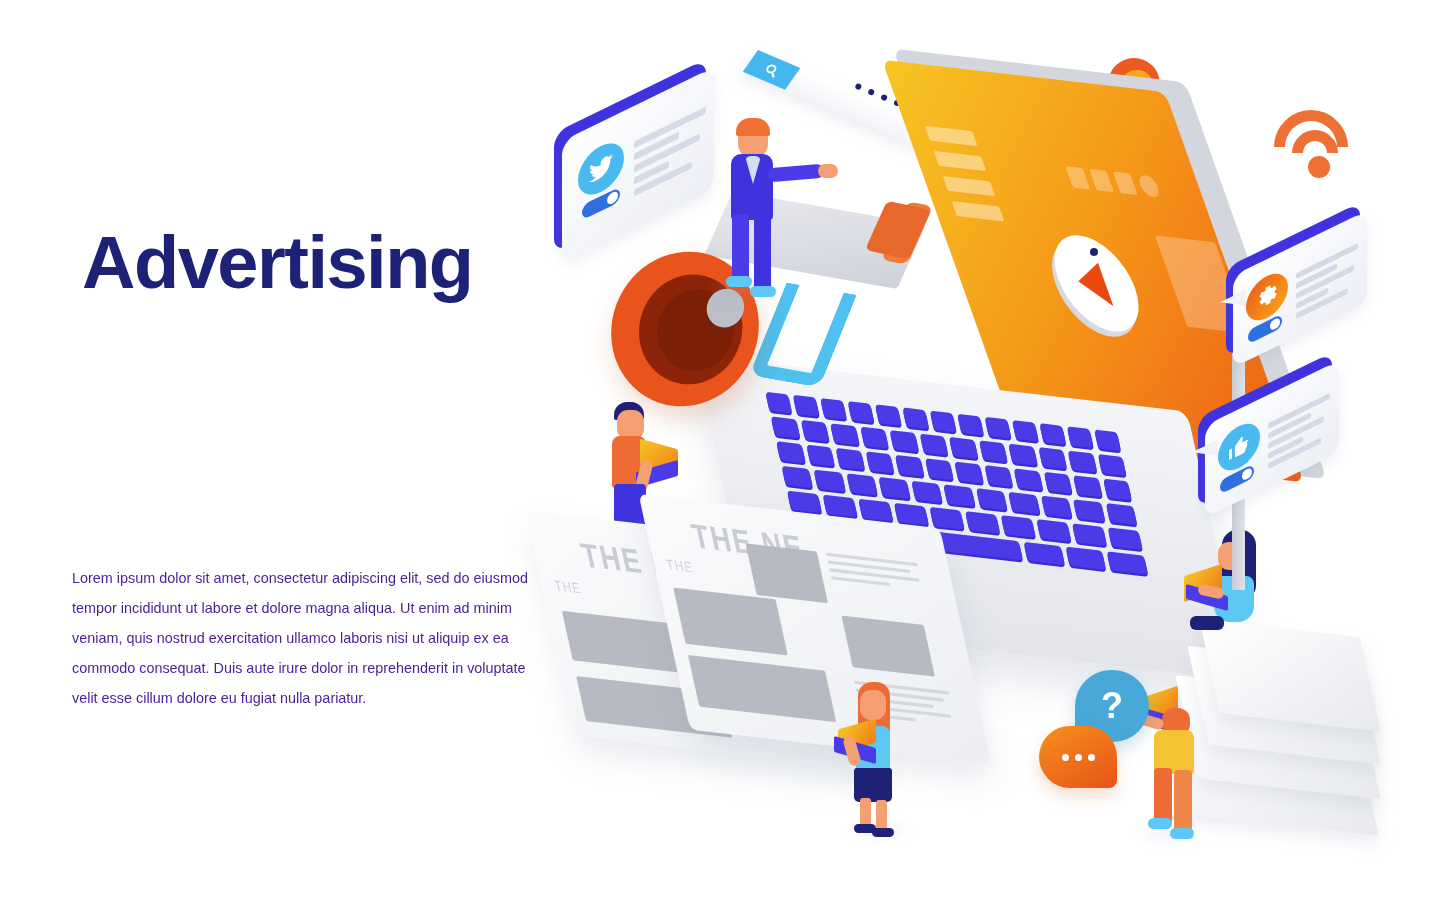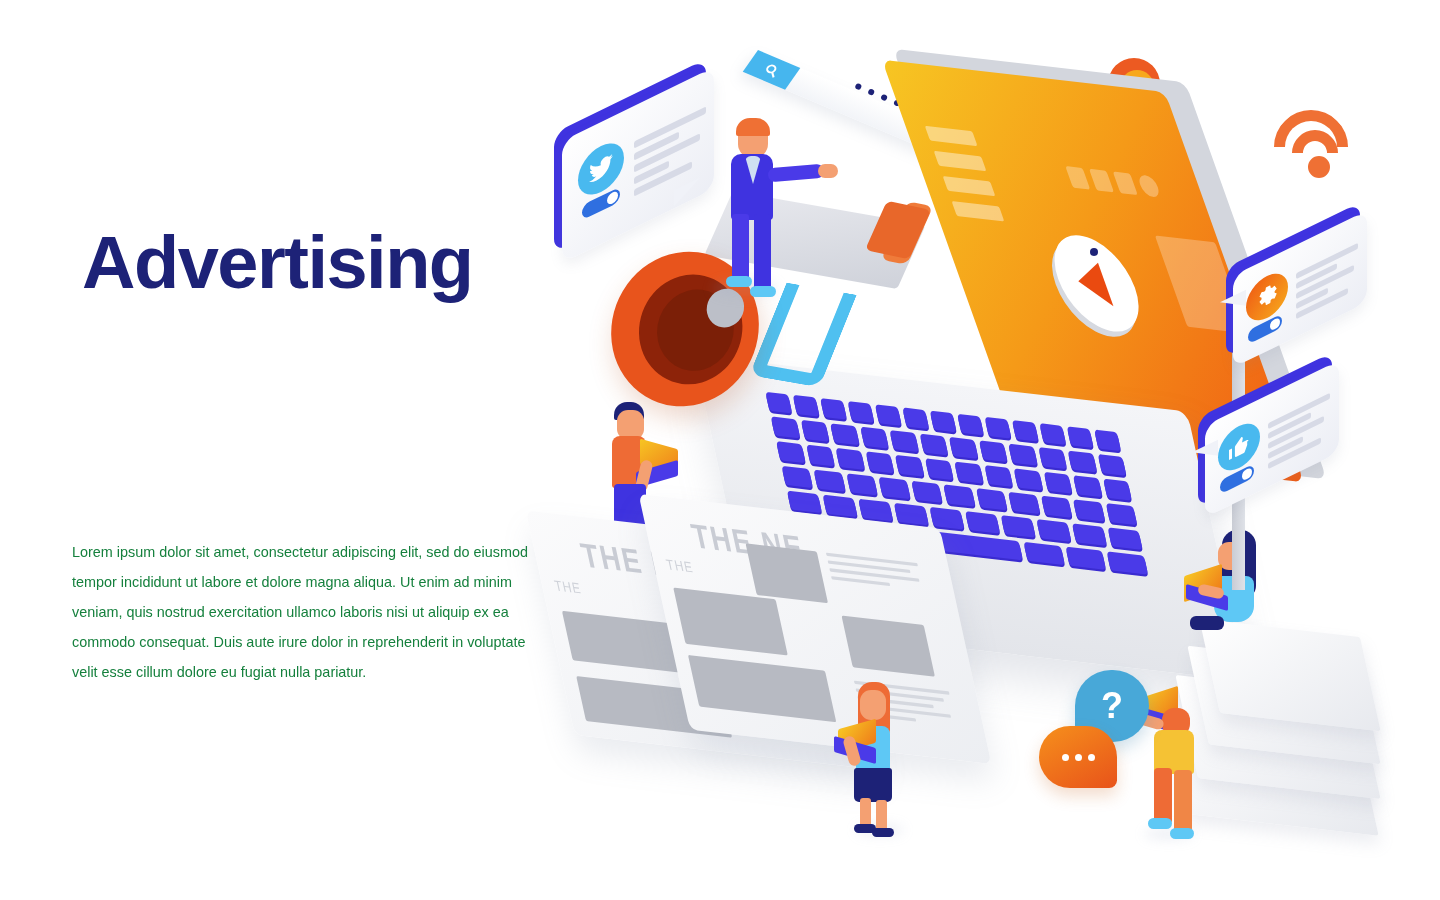--- a/index.html
+++ b/index.html
@@ -21,22 +21,22 @@
     position:absolute; top:422px; left:0;
     width:160px; height:42px; border-radius:21px;
     border:none; cursor:pointer;
     background:linear-gradient(100deg,#f5c020 0%,#f3a81c 38%,#ef6a12 78%,#e9520b 100%);
     box-shadow:0 8px 18px rgba(240,120,20,.28);
     color:#ffffff; font-size:13.5px; letter-spacing:.9px;
     font-family:"Liberation Sans", sans-serif;
   }
 
   .hero-body {
-    position:absolute; top:538px; left:-6px; width:470px;
-    font-size:14.4px; line-height:2.08; color:#15803d;
+    position:absolute; top:564px; left:-6px; width:470px;
+    font-size:14.4px; line-height:2.08; color:#4c1d95;
   }
 
   
   .illus { position:absolute; left:520px; top:0; width:920px; height:900px; }
   .iso { position:absolute; }
 
   
   .social-card { left:28px; top:92px; width:170px; height:145px; }
   .sc-back { position:absolute; left:6px; top:4px; width:152px; height:120px;
       background:#3f33e0; border-radius:14px;

